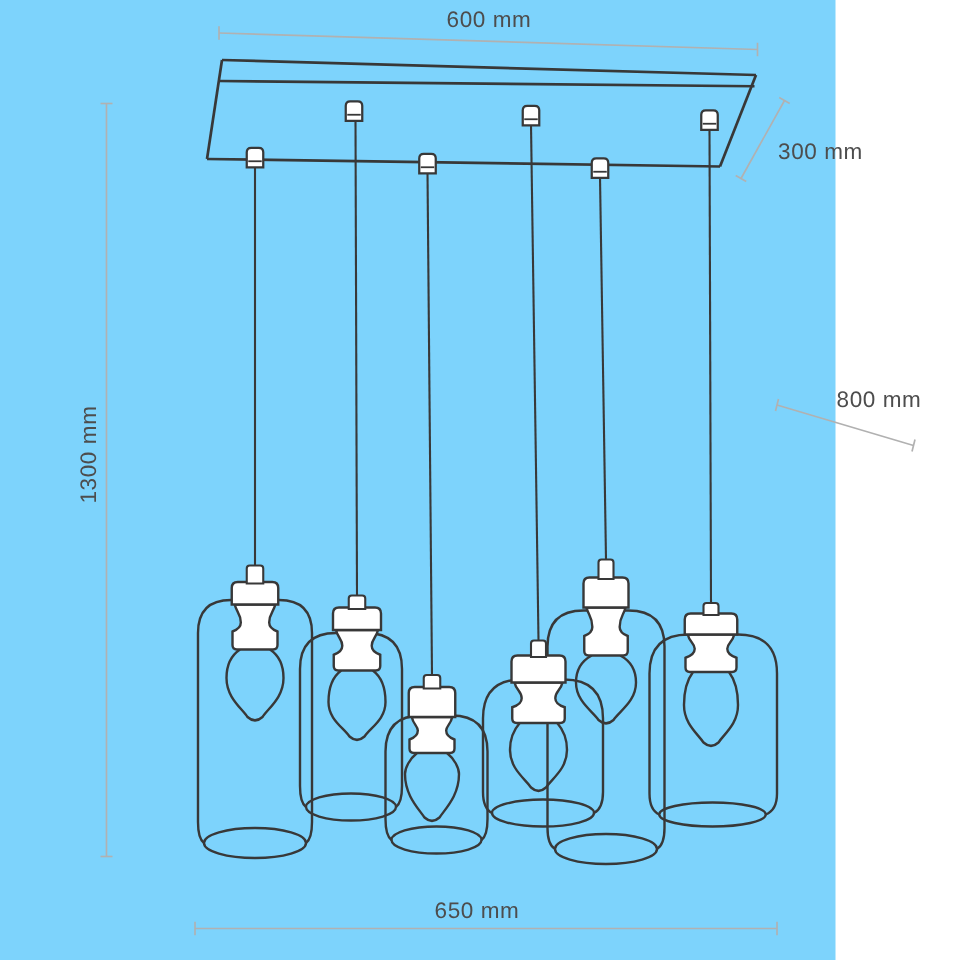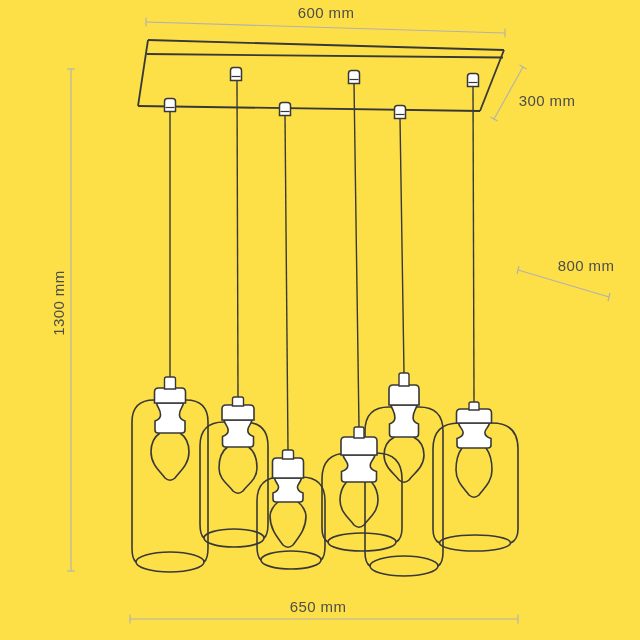--- a/index.html
+++ b/index.html
@@ -1,23 +1,23 @@
 <!DOCTYPE html>
 <html><head>
 <meta charset="utf-8">
 <style>
   html, body {
     margin: 0;
     padding: 0;
     background: #ffffff;
   }
   #stage {
-    width: 640px;
+    width: 557px;
     height: 640px;
-    background: #fde047;
+    background: #7dd3fc;
     position: relative;
     font-family: "Liberation Sans", "DejaVu Sans", sans-serif;
   }
   svg text {
     font-family: "Liberation Sans", "DejaVu Sans", sans-serif;
     font-size: 15px;
     letter-spacing: 0.4px;
     fill: #4d4d4d;
   }
   .dim-line {

